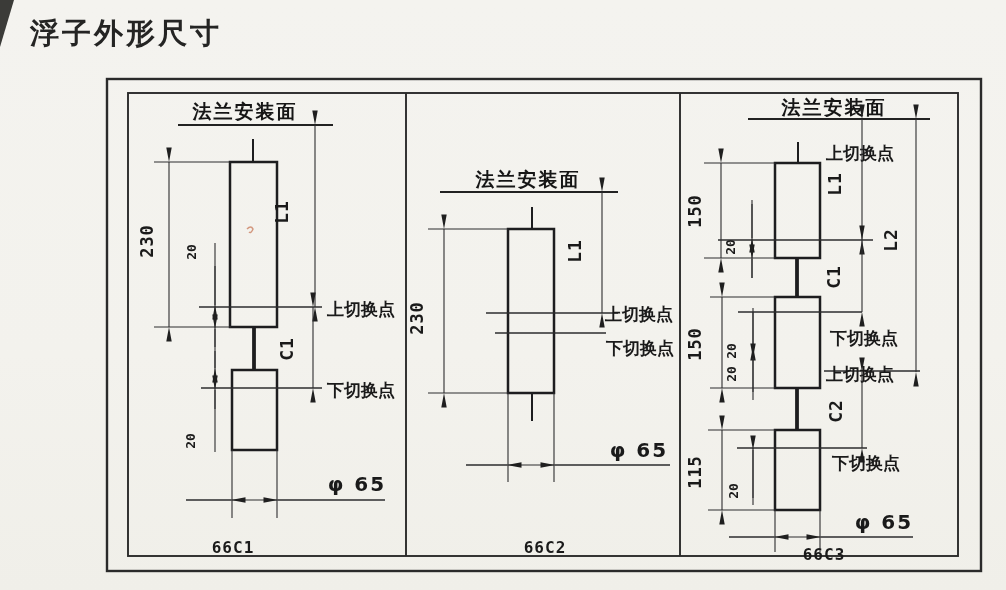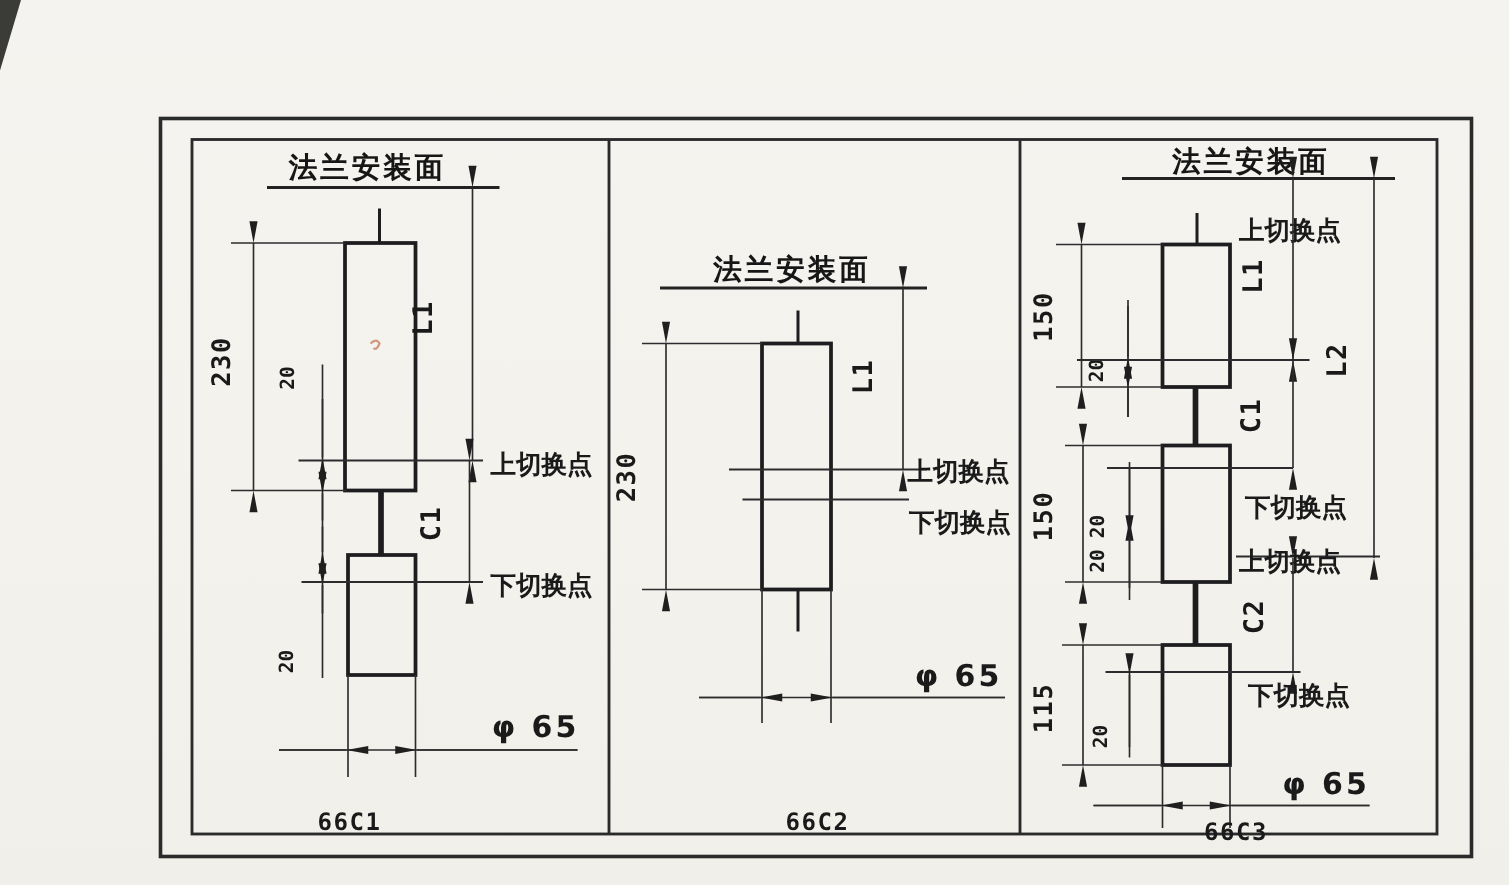--- a/index.html
+++ b/index.html
@@ -33,20 +33,21 @@
   .numsm{font:700 13px "DejaVu Sans Mono",monospace;fill:#1a1a1a;}
   .ltr{font:700 18px "DejaVu Sans Mono",monospace;fill:#1a1a1a;letter-spacing:1px;}
   .dia{font:600 20px "DejaVu Sans",sans-serif;fill:#1a1a1a;letter-spacing:2px;}
   .plabel{font:700 16px "DejaVu Sans Mono",monospace;fill:#1a1a1a;letter-spacing:1px;}
 </style>
 </head>
 <body>
 
 <div class="page">
 
+  <div class="title">浮子外形尺寸</div>
 
   <svg width="1006" height="590" viewBox="0 0 1006 590">
     <defs>
       <marker id="arr" markerUnits="userSpaceOnUse" markerWidth="16" markerHeight="8" refX="0.5" refY="4" orient="auto-start-reverse">
         <path d="M0.5,4 L15,1.3 L15,6.7 Z" fill="#1f1f1f"></path>
       </marker>
     </defs>
 
     <polygon points="0,0 14,0 0,47" fill="#3b3b38"></polygon>
 

